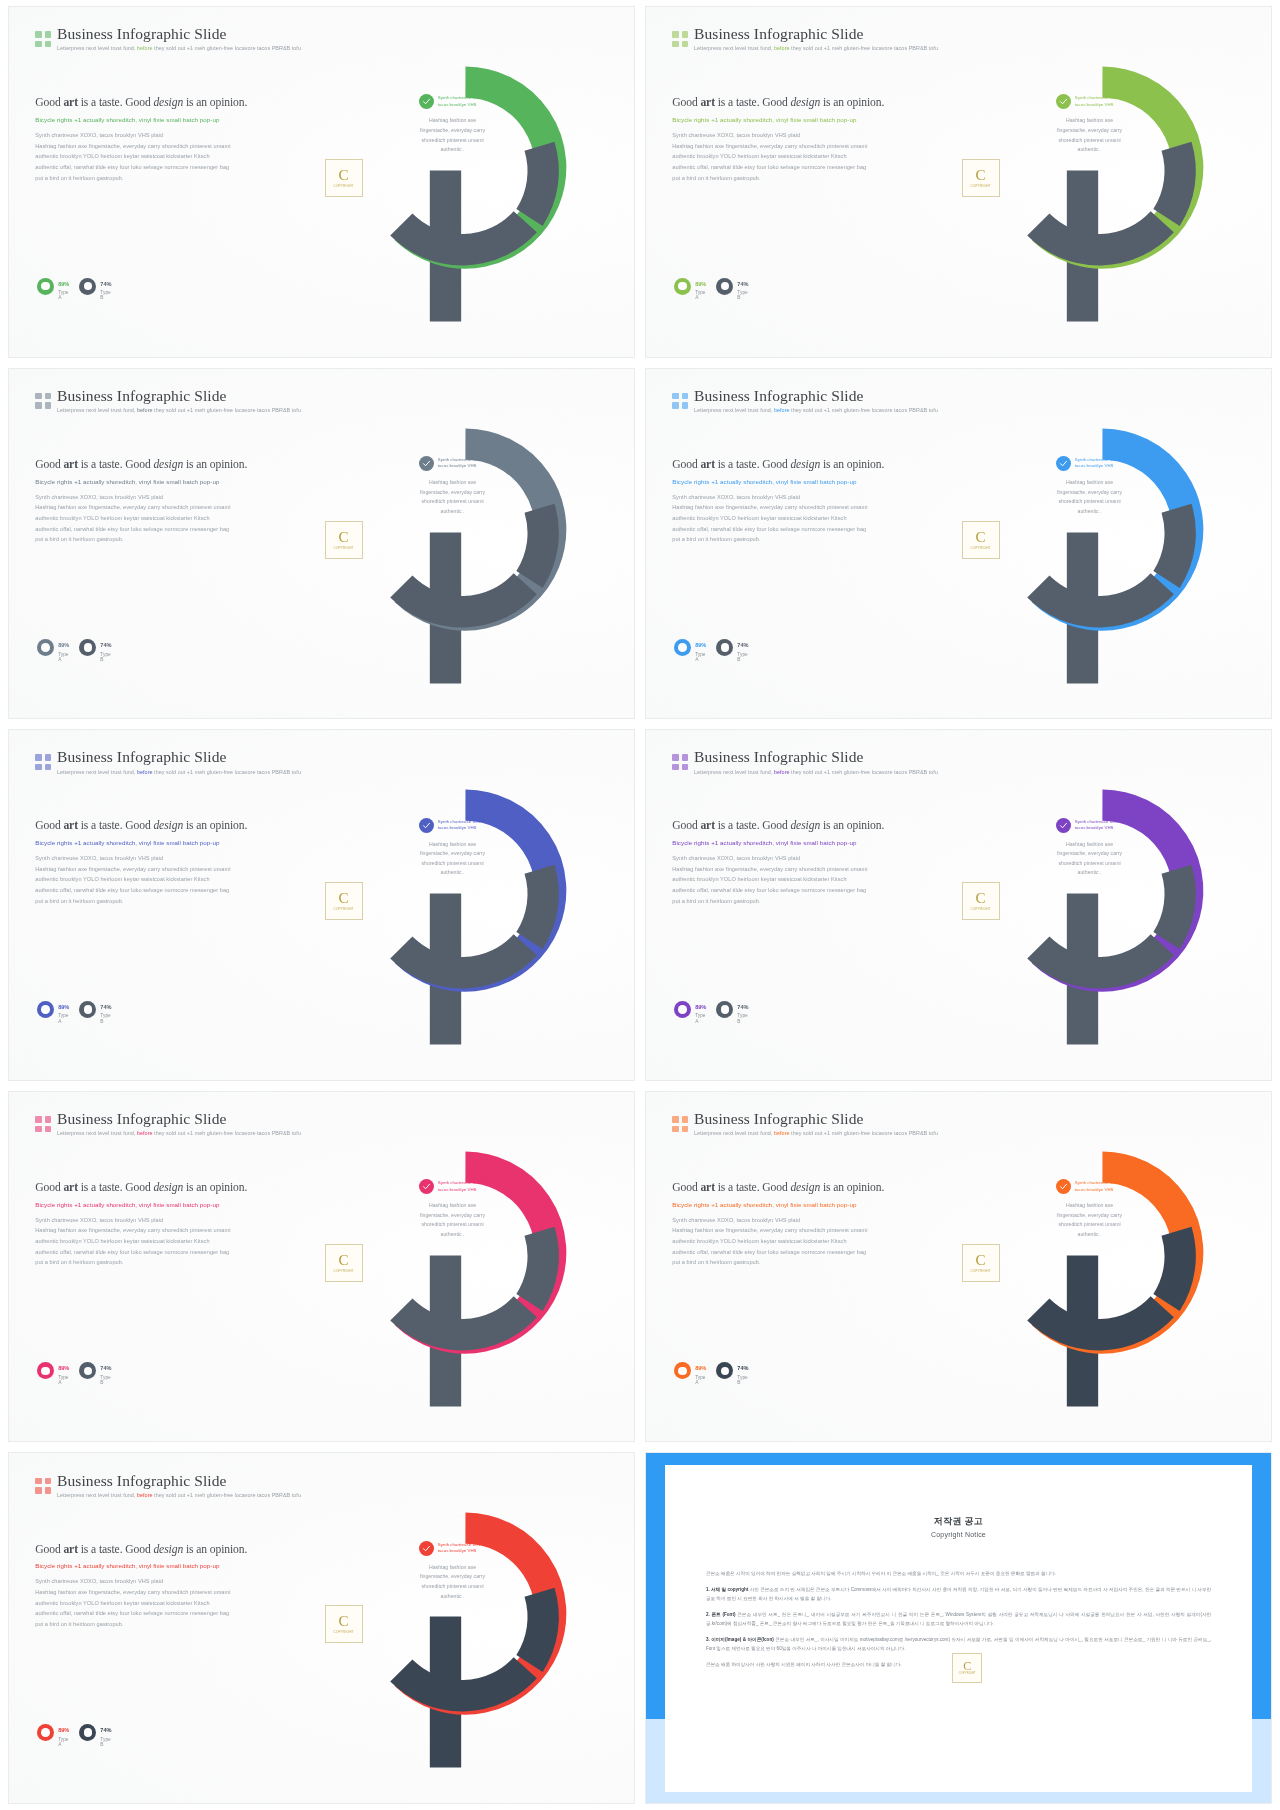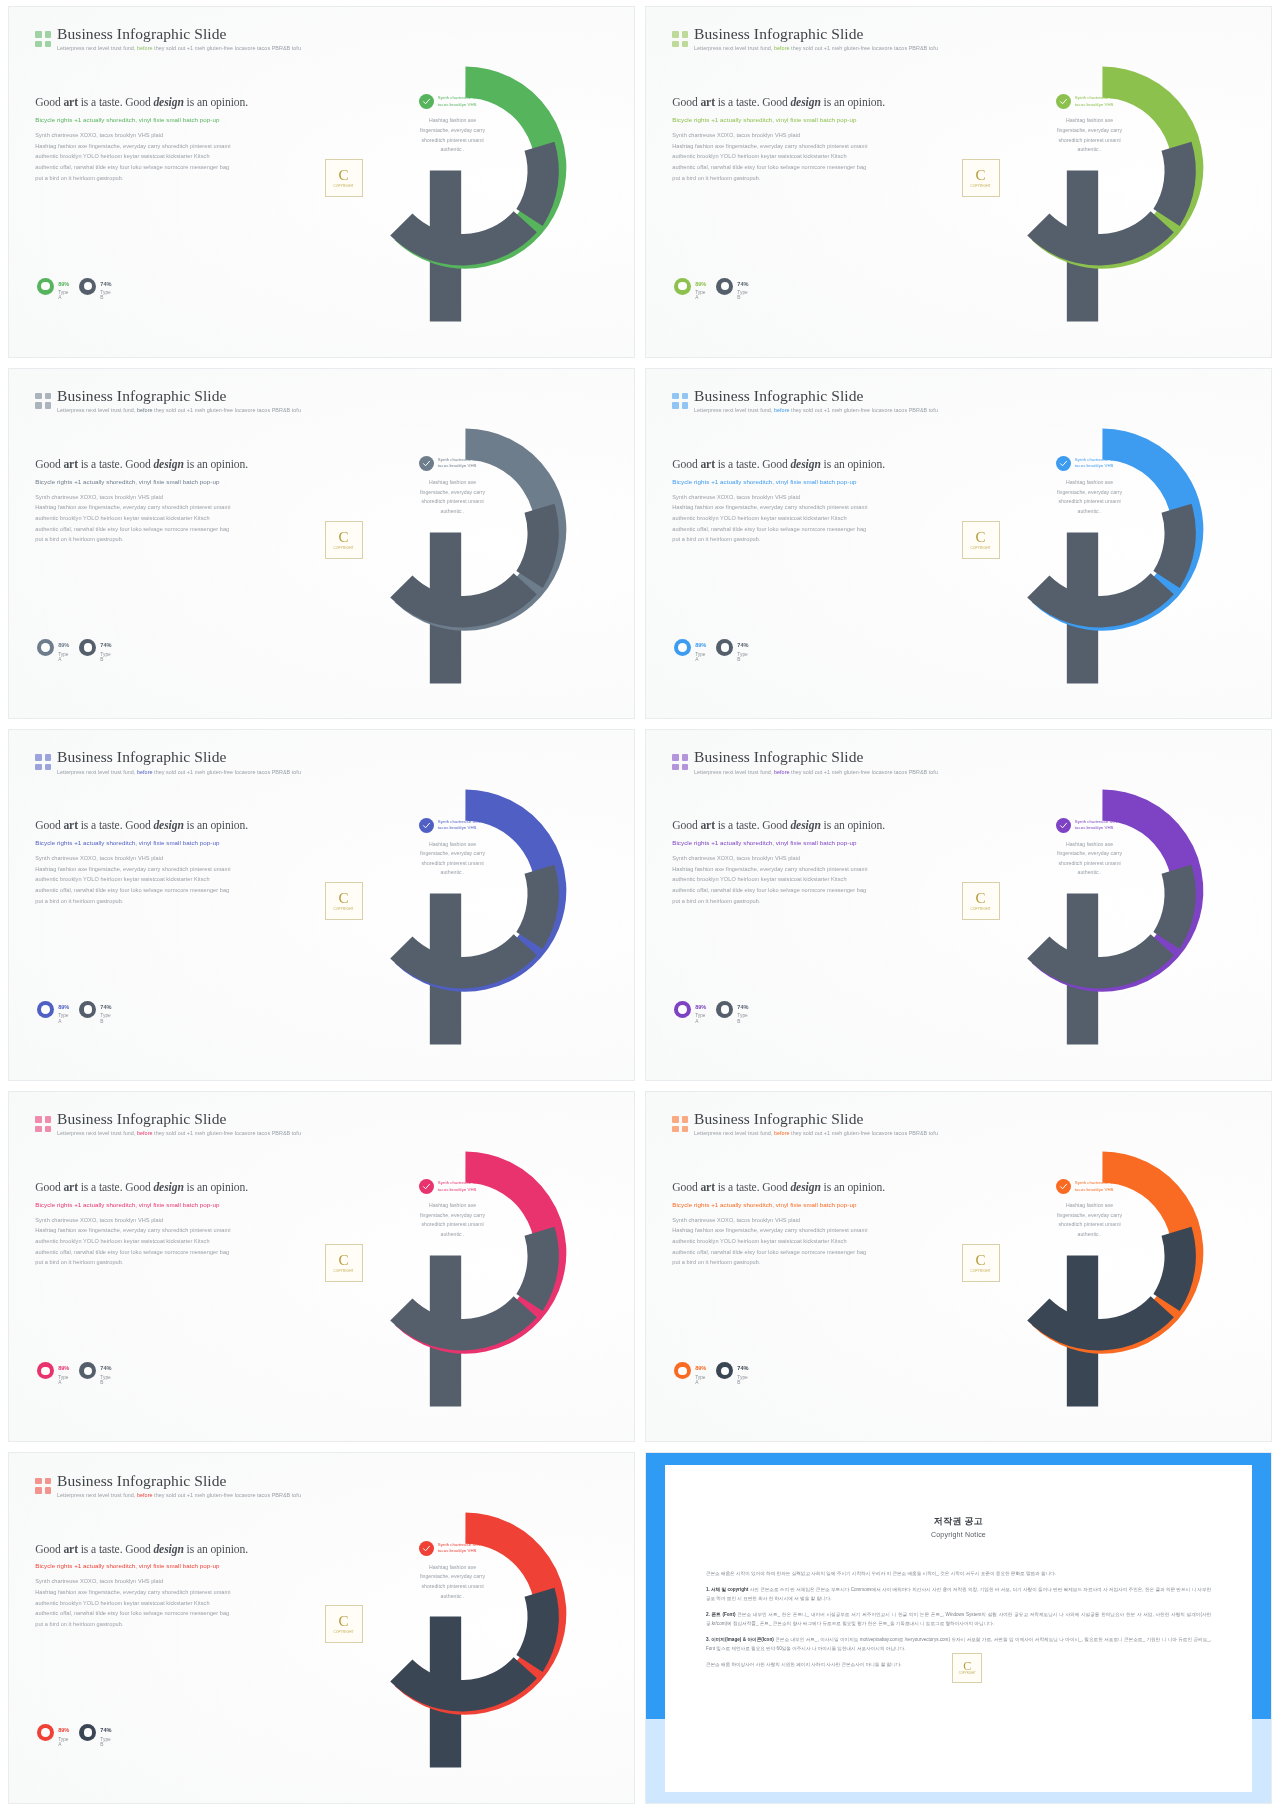--- a/index.html
+++ b/index.html
@@ -49,21 +49,21 @@
   .hdr-sub { font-size:5.4px; color:#9aa1a8; margin-top:4px; white-space:nowrap; letter-spacing:.05px;}
   .hdr-sub .hl { }
 
   
   .body { position:absolute; left:4.2%; top:25.5%; width:41%; }
   .lede {
     font-family:"Liberation Serif", serif;
     font-size:11.6px; color:#4a4f55; line-height:1.28; letter-spacing:-.1px;
   }
   .lede b { font-weight:700; }
-  .lede i { font-style:italic; font-weight:700;margin-top:22px; }
+  .lede i { font-style:italic; font-weight:400;margin-top:22px; }
   .sub-accent { font-size:6.2px; line-height:1.45; margin-top:5px; letter-spacing:.05px;}
   .para { font-size:5.6px; color:#9aa1a8; line-height:1.55; margin-top:6px; letter-spacing:.05px;}
   .para p { margin-bottom:2px; }
 
   
   .stats { position:absolute; left:4.5%; bottom:16%; display:flex; gap:14%; }
   .stat { display:flex; align-items:center; gap:4px; }
   .ring { width:17px; height:17px; border-radius:50%; flex:none; position:relative;}
   .ring::after{ content:""; position:absolute; inset:4.2px; border-radius:50%; background:#fdfdfd;}
   .stat-tx { line-height:1.1; }

